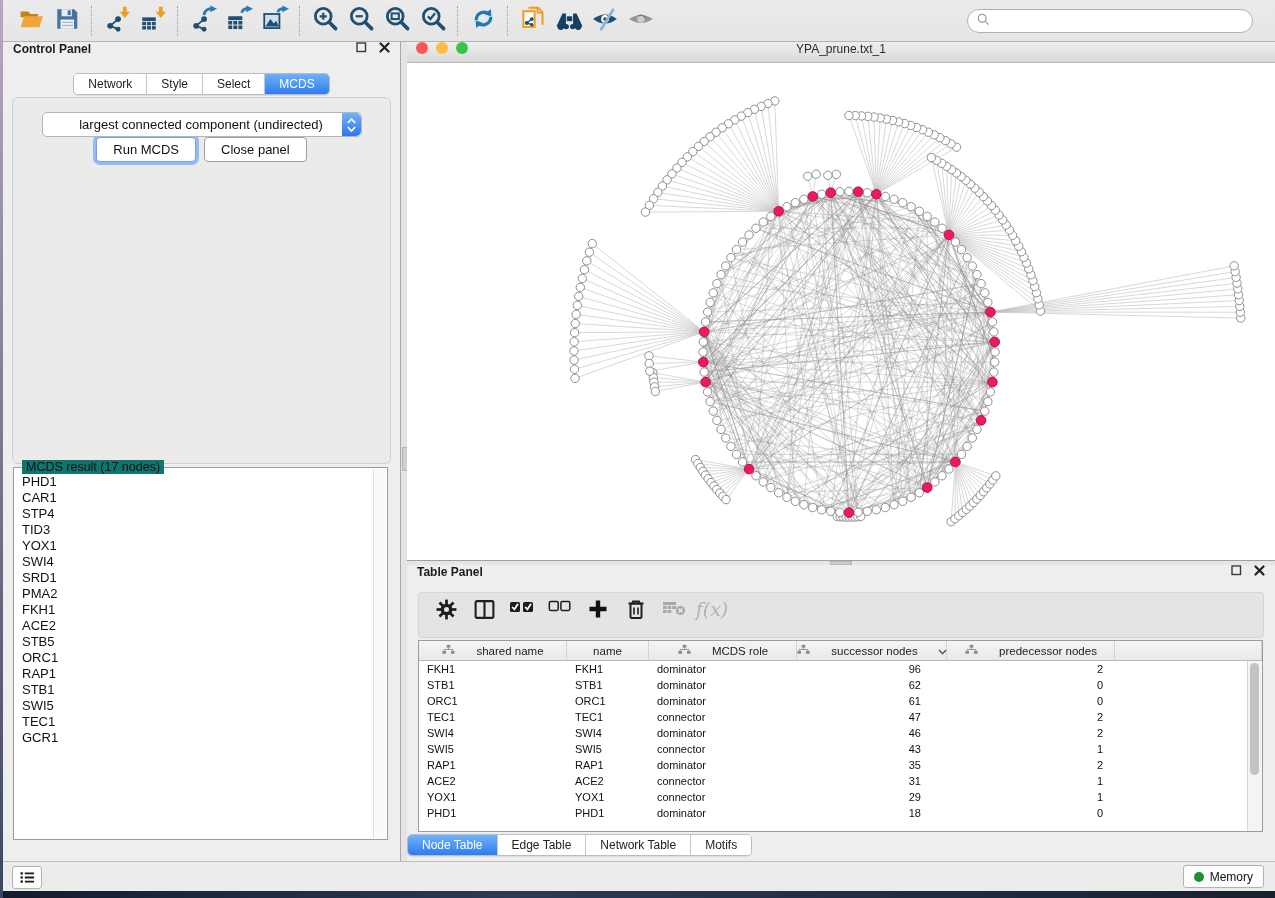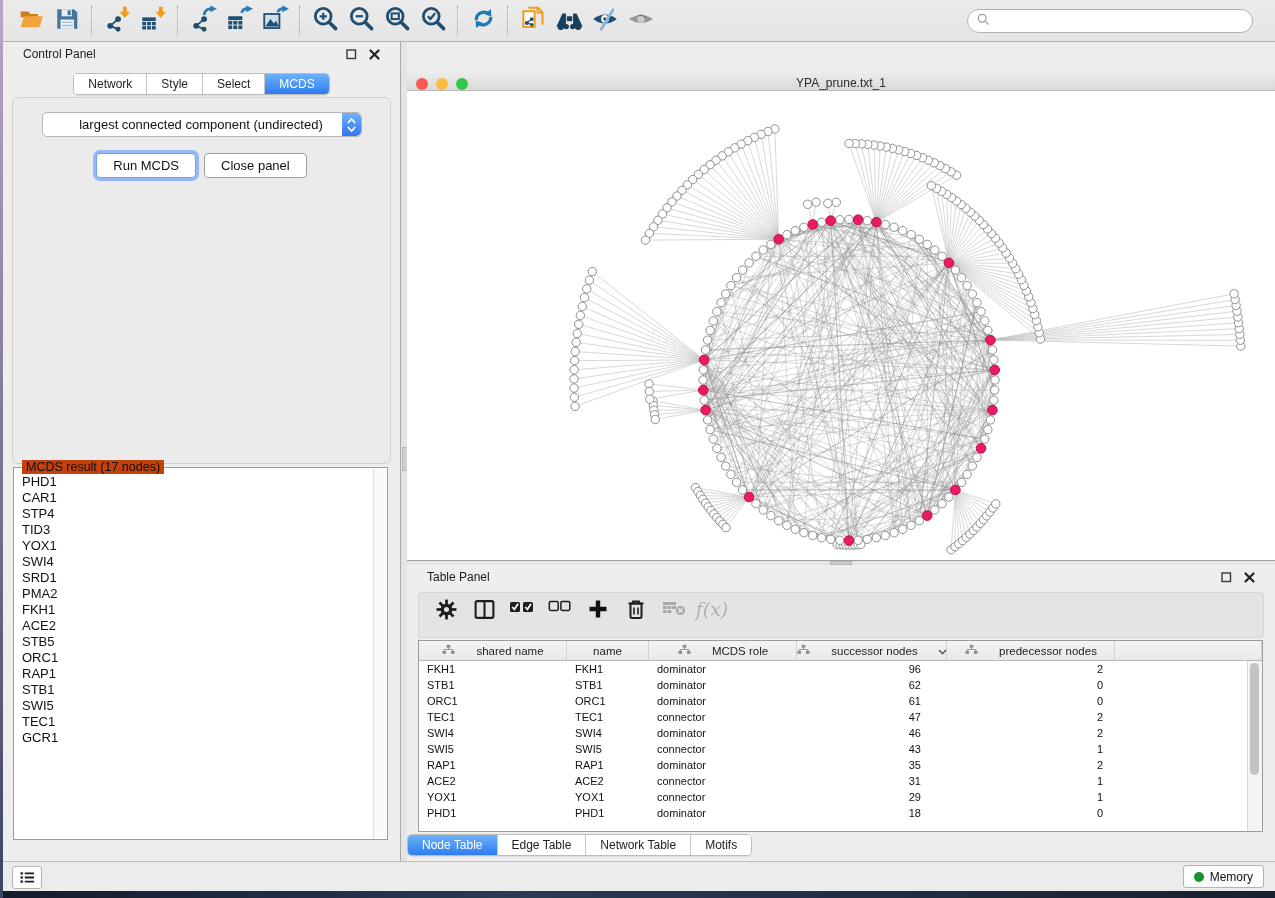--- a/index.html
+++ b/index.html
@@ -19,54 +19,54 @@
     border:1px solid #b2b2b2;border-radius:12px;display:flex;align-items:center;padding:0 8px;}
   .searchbox input{border:none;outline:none;flex:1;font-size:12px;background:transparent;margin-left:5px;}
 
   
   .main{position:absolute;top:42px;left:0;right:0;bottom:29px;display:flex;}
   .vsplit{width:6px;background:#e4e4e4;position:relative;}
   .vsplit .grip{position:absolute;top:405px;left:1px;width:4px;height:22px;background:#cfcfcf;border:1px solid #b5b5b5;}
 
   
   .cpanel{width:397px;background:#eeeeee;border-right:1px solid #a8a8a8;position:relative;flex:none;}
-  .panel-head{height:24px;display:flex;align-items:center;padding:0 20px;font-size:12px;color:#1c1c1c;}
+  .panel-head{height:24px;display:flex;align-items:flex-start;padding:0 10px;font-size:12px;color:#1c1c1c;font-weight:bold;}
   .panel-head .sp{flex:1;}
   .mini-ic{margin-left:12px;display:flex;align-items:center;cursor:default;}
   .seg-wrap{position:absolute;top:31px;left:0;right:0;display:flex;justify-content:center;}
   .seg-ctl{display:flex;border:1px solid #bdbdbd;border-radius:5px;overflow:hidden;background:#fff;
     box-shadow:0 1px 1px rgba(0,0,0,.08);}
   .seg{padding:3px 14px;font-size:12px;color:#222;border-right:1px solid #c7c7c7;background:#fff;cursor:default;}
   .seg:last-child{border-right:none;}
   .seg.sel{background:linear-gradient(#6eb1f9,#2e7df0);color:#fff;}
   .opt-box{position:absolute;left:9px;right:9px;top:55px;height:365px;background:#ebebeb;
     border:1px solid #cfcfcf;border-radius:6px;}
   .opt-label{margin-top:22px;text-align:center;font-size:13px;color:#111;}
   .selectbox{margin:14px auto 0;width:318px;height:23px;background:#fff;border:1px solid #b6b6b6;
     border-radius:5px;display:flex;align-items:center;font-size:13px;color:#111;position:relative;cursor:default;}
   .selectbox .val{flex:1;text-align:center;padding-left:18px;white-space:nowrap;}
   .stepper{width:19px;height:23px;border-radius:0 5px 5px 0;background:linear-gradient(#72b2fa,#3077ee);
     display:flex;flex-direction:column;align-items:center;justify-content:center;gap:2px;}
   .stepper svg{display:block;}
-  .btn-row{margin-top:16px;display:flex;justify-content:center;gap:8px;}
+  .btn-row{display:flex;justify-content:center;gap:8px;}
   .pushbtn{height:23px;padding:0 16px;font-size:13px;color:#111;background:#fff;border:1px solid #9f9f9f;
     border-radius:4px;display:flex;align-items:center;cursor:default;}
   .pushbtn.focused{box-shadow:0 0 0 3px rgba(77,144,254,.55);border-color:#6ea3e8;}
   .mcds-box{position:absolute;left:10px;right:12px;top:425px;height:371px;background:#fff;
     border:1px solid #9c9c9c;}
-  .mcds-legend{position:absolute;top:-8px;left:8px;background:#c2410c;padding:0 4px;font-size:12.5px;color:#111;}
+  .mcds-legend{position:absolute;top:-8px;left:8px;background:#0f766e;padding:0 4px;font-size:12.5px;color:#111;}
   .mcds-list{position:absolute;inset:6px 13px 2px 2px;overflow:hidden;font-size:13px;color:#111;}
   .mcds-item{height:16px;line-height:16px;padding-left:6px;}
   .mcds-scroll{position:absolute;top:1px;bottom:1px;right:1px;width:12px;background:#fafafa;border-left:1px solid #e0e0e0;}
 
   
   .rstack{flex:1;display:flex;flex-direction:column;min-width:0;}
   .netwin{height:518px;display:flex;flex-direction:column;border-bottom:1px solid #9f9f9f;}
   .net-title{height:20px;background:linear-gradient(#efefef,#d9d9d9);border-bottom:1px solid #b9b9b9;
-    display:flex;align-items:flex-end;position:relative;margin-top:28px;}
+    display:flex;align-items:flex-start;position:relative;}
   .tlights{display:flex;gap:8px;margin-left:9px;}
   .tl{width:12px;height:12px;border-radius:50%;cursor:default;}
   .net-title .title{position:absolute;left:0;right:0;text-align:center;font-size:12px;color:#2b2b2b;}
   .net-canvas{flex:1;background:#fff;position:relative;overflow:hidden;}
   .hsplit{height:4px;background:#e6e6e6;position:relative;}
   .hsplit .grip{position:absolute;left:50%;top:0;width:22px;height:4px;margin-left:-11px;background:#cdcdcd;border:1px solid #b5b5b5;box-sizing:border-box;}
 
   
   .tpanel{flex:1;background:#eeeeee;position:relative;min-height:0;}
   .tp-toolbar{position:absolute;top:27px;left:11px;right:11px;height:44px;background:#e4e4e4;

